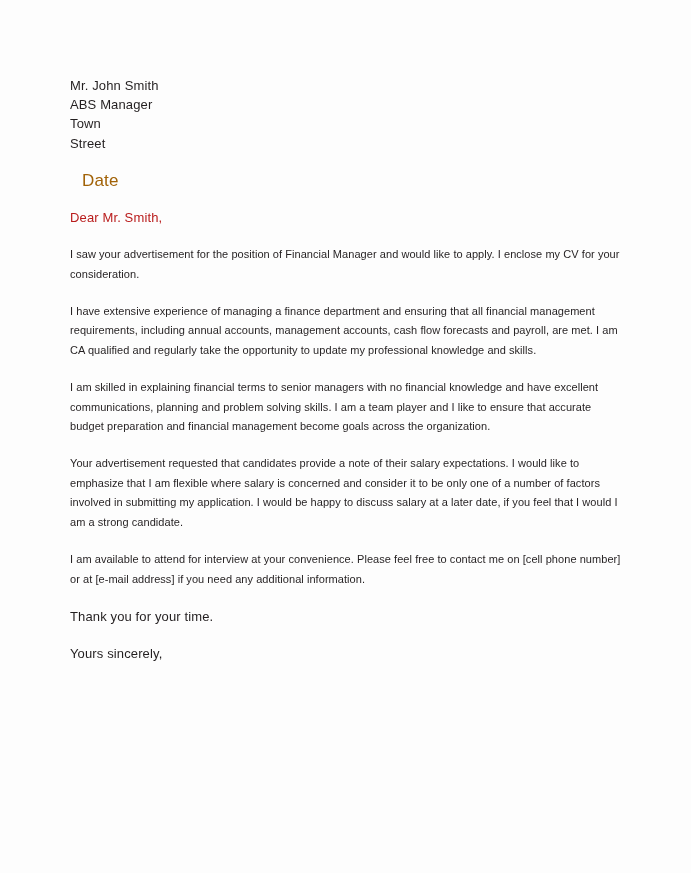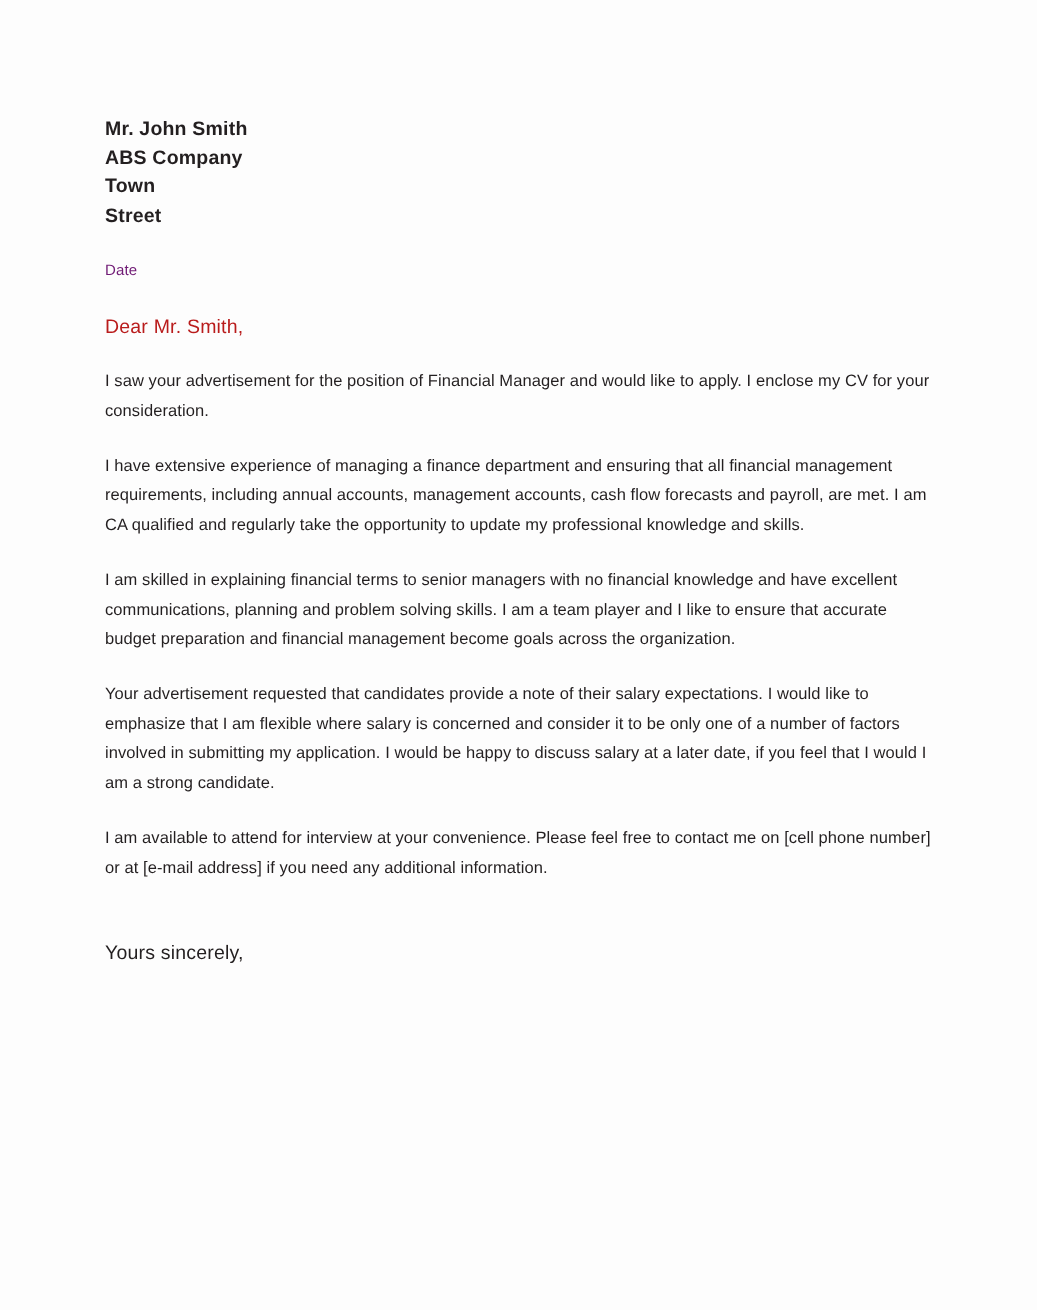--- a/index.html
+++ b/index.html
@@ -28,30 +28,30 @@
   }
   .address-block {
     margin: 0 0 0 0;
   }
   .address-line {
     font-size: 13px;
     line-height: 19.2px;
     color: #231f20;
     letter-spacing: 0.01em;
     white-space: pre;
-    font-weight: bold;
   }
   .spacer-small {
     height: 18px;
   }
   .date-line {
-    font-size: 10px;
+    font-size: 17px;
     line-height: 19.2px;
-    color: #701a75;
+    color: #a16207;
     letter-spacing: 0.01em;
+    margin-left: 12px;
   }
   .salutation {
     font-size: 13px;
     line-height: 19.2px;
     color: #b91c1c;
     letter-spacing: 0.01em;
   }
   .para {
     font-size: 11px;
     line-height: 19.4px;
@@ -77,21 +77,21 @@
   }
 </style>
 </head>
 <body>
 
 <div class="page">
   <div class="letter">
 
     <div class="address-block">
       <div class="address-line">Mr. John Smith</div>
-      <div class="address-line">ABS Company</div>
+      <div class="address-line">ABS Manager</div>
       <div class="address-line">Town</div>
       <div class="address-line">Street</div>
     </div>
 
     <div class="spacer-small"></div>
 
     <div class="date-line">Date</div>
 
     <div class="gap"></div>
 
@@ -112,20 +112,21 @@
     <div class="gap"></div>
 
     <p class="para">Your advertisement requested that candidates provide a note of their salary expectations. I would like to emphasize that I am flexible where salary is concerned and consider it to be only one of a number of factors involved in submitting my application. I would be happy to discuss salary at a later date, if you feel that I would I am a strong candidate.</p>
 
     <div class="gap"></div>
 
     <p class="para">I am available to attend for interview at your convenience. Please feel free to contact me on [cell phone number] or at [e-mail address] if you need any additional information.</p>
 
     <div class="gap"></div>
 
+    <div class="closing-line">Thank you for your time.</div>
 
     <div class="gap"></div>
 
     <div class="closing-line">Yours sincerely,</div>
 
     <div class="gap"></div>
 
 
   </div>
 </div>

